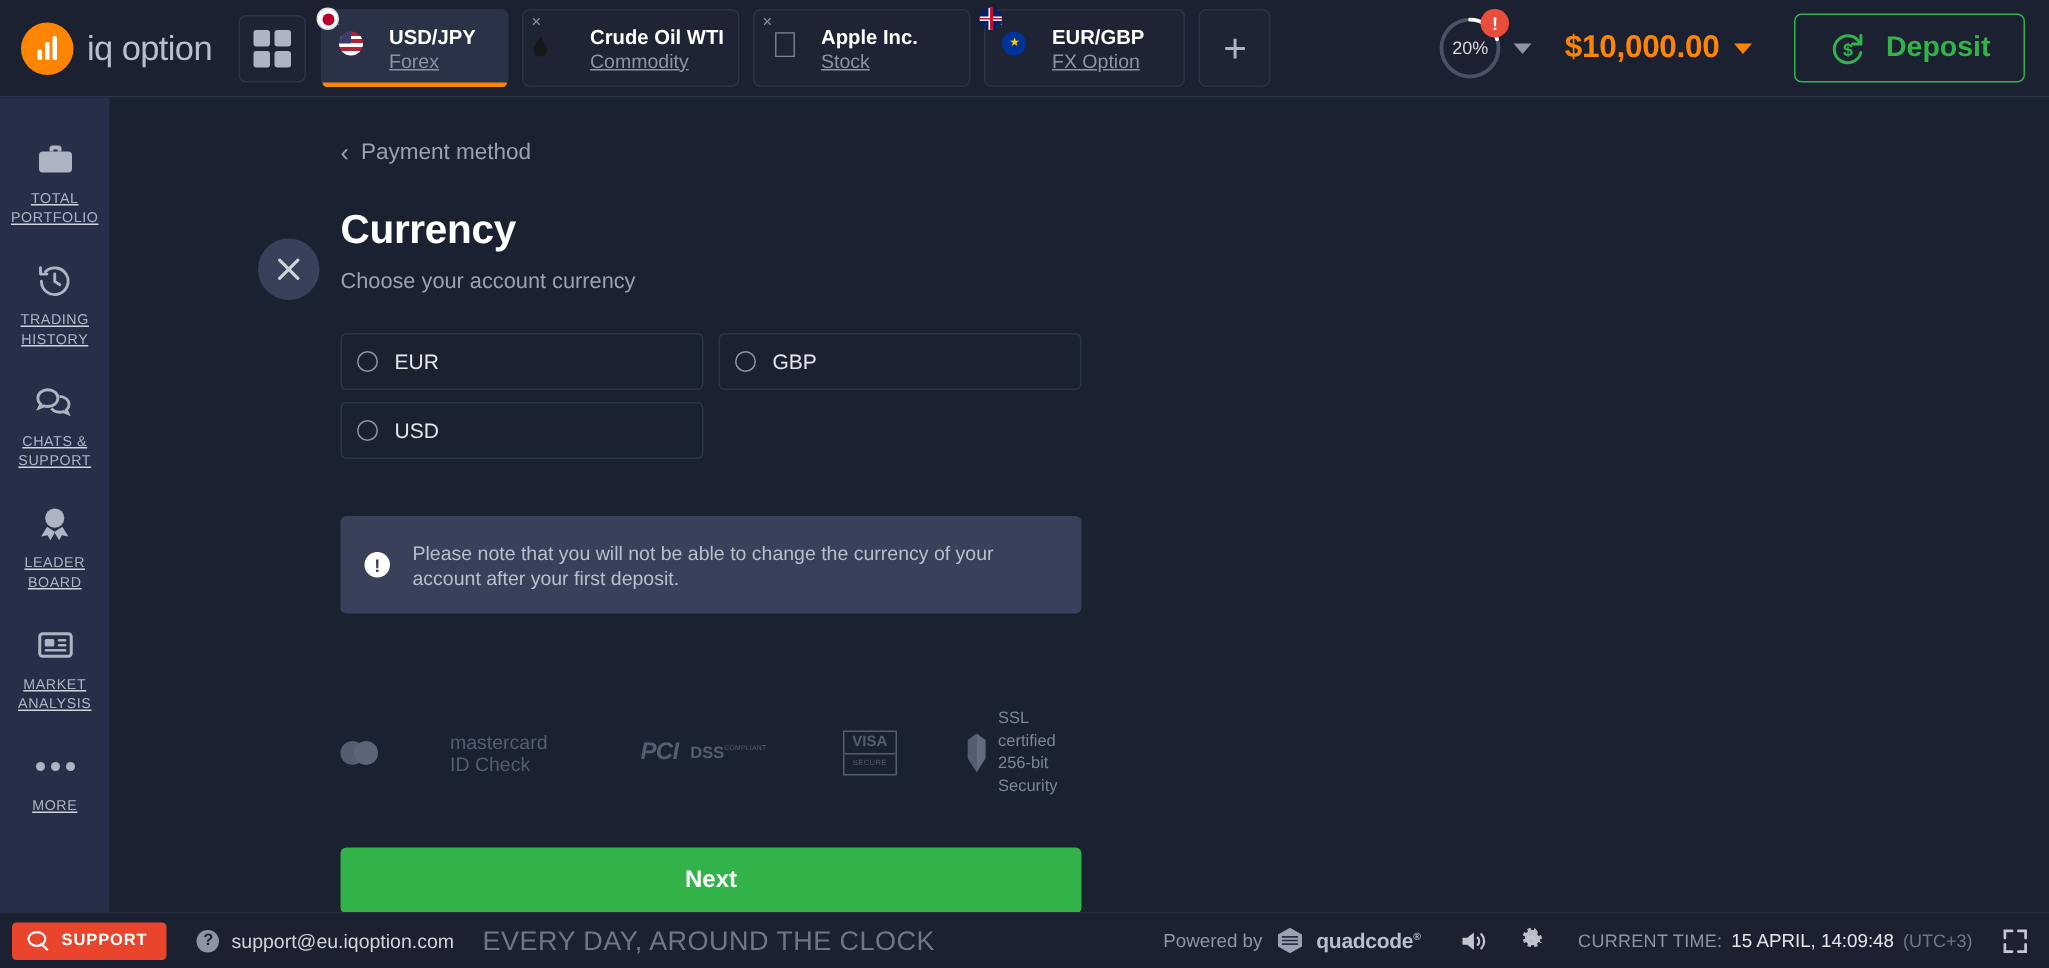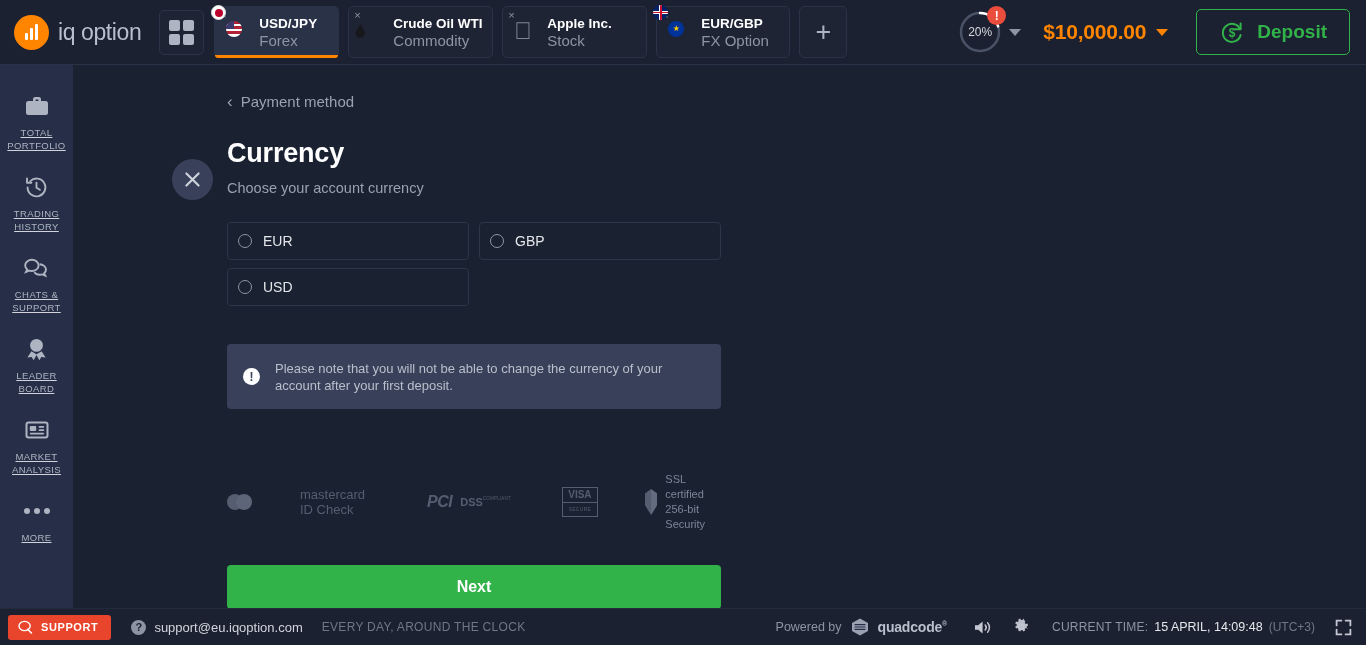--- a/index.html
+++ b/index.html
@@ -48,21 +48,21 @@
     content:""; position:absolute; left:0; right:0; bottom:-1px; height:3px;
     background:#ff8400; border-radius:0 0 3px 3px;
   }
   .tab-close {
     position:absolute; top:3px; left:5px; font-size:11px; line-height:1;
     color:#8d94a3; cursor:pointer; font-family:"Liberation Sans", sans-serif;
   }
   .tab-ico { width:24px; height:24px; flex:0 0 24px; position:relative; }
   .tab-txt { display:flex; flex-direction:column; gap:1px; overflow:hidden; }
   .tab-name { font-size:13.5px; font-weight:bold; color:#fff; white-space:nowrap; }
-  .tab-sub { font-size:15px; color:#8d94a3; white-space:nowrap; }
+  .tab-sub { font-size:13px; color:#8d94a3; white-space:nowrap;text-decoration:underline; }
 
   
   .ico-usdjpy, .ico-eurgbp { width:24px; height:24px; position:relative; }
   .ico-usdjpy .f1 {
     position:absolute; left:0; top:1px; width:16px; height:16px; border-radius:50%;
     background:linear-gradient(#b22234 0 18%,#fff 18% 32%,#b22234 32% 50%,#fff 50% 64%,#b22234 64% 82%,#fff 82% 100%);
     overflow:hidden;
   }
   .ico-usdjpy .f1:after{ content:""; position:absolute; left:0; top:0; width:8px; height:8px; background:#3c3b6e; }
   .ico-usdjpy .f2 {
@@ -221,21 +221,21 @@
     align-items:center; gap:8px; padding:0 13px 0 10px; cursor:pointer; margin-left:8px;
   }
   .support-btn .lbl { font-size:11px; font-weight:bold; letter-spacing:0.6px; }
   .sup-ico { width:15px; height:14px; }
   .q-ico {
     width:15px; height:15px; border-radius:50%; background:#8d94a3; color:#1b2130;
     font-size:11px; font-weight:bold; display:flex; align-items:center; justify-content:center;
     margin-left:20px; line-height:1;
   }
   .email { font-size:13px; color:#d1d4dc; margin-left:8px; cursor:pointer; }
-  .everyday { font-size:12px; color:#6f7787; margin-left:19px; letter-spacing:0.3px; }
+  .everyday { font-size:18px; color:#6f7787; margin-left:19px; letter-spacing:0.3px; }
   .powered { margin-left:auto; display:flex; align-items:center; gap:8px; }
   .powered-lbl { font-size:12.5px; color:#8d94a3; }
   .qc-mark { width:20px; height:20px; }
   .qc-name { font-size:14px; font-weight:bold; color:#b9bfcc; letter-spacing:-0.2px; }
   .qc-name sup { font-size:7px; vertical-align:super; }
   .f-ico { color:#c2c7d2; cursor:pointer; display:flex; align-items:center; }
   .sp-ico { margin-left:26px; }
   .gear-ico { margin-left:20px; }
   .cur-time { margin-left:22px; display:flex; align-items:center; gap:6px; }
   .ct-lbl { font-size:12px; color:#8d94a3; letter-spacing:0.2px; }

